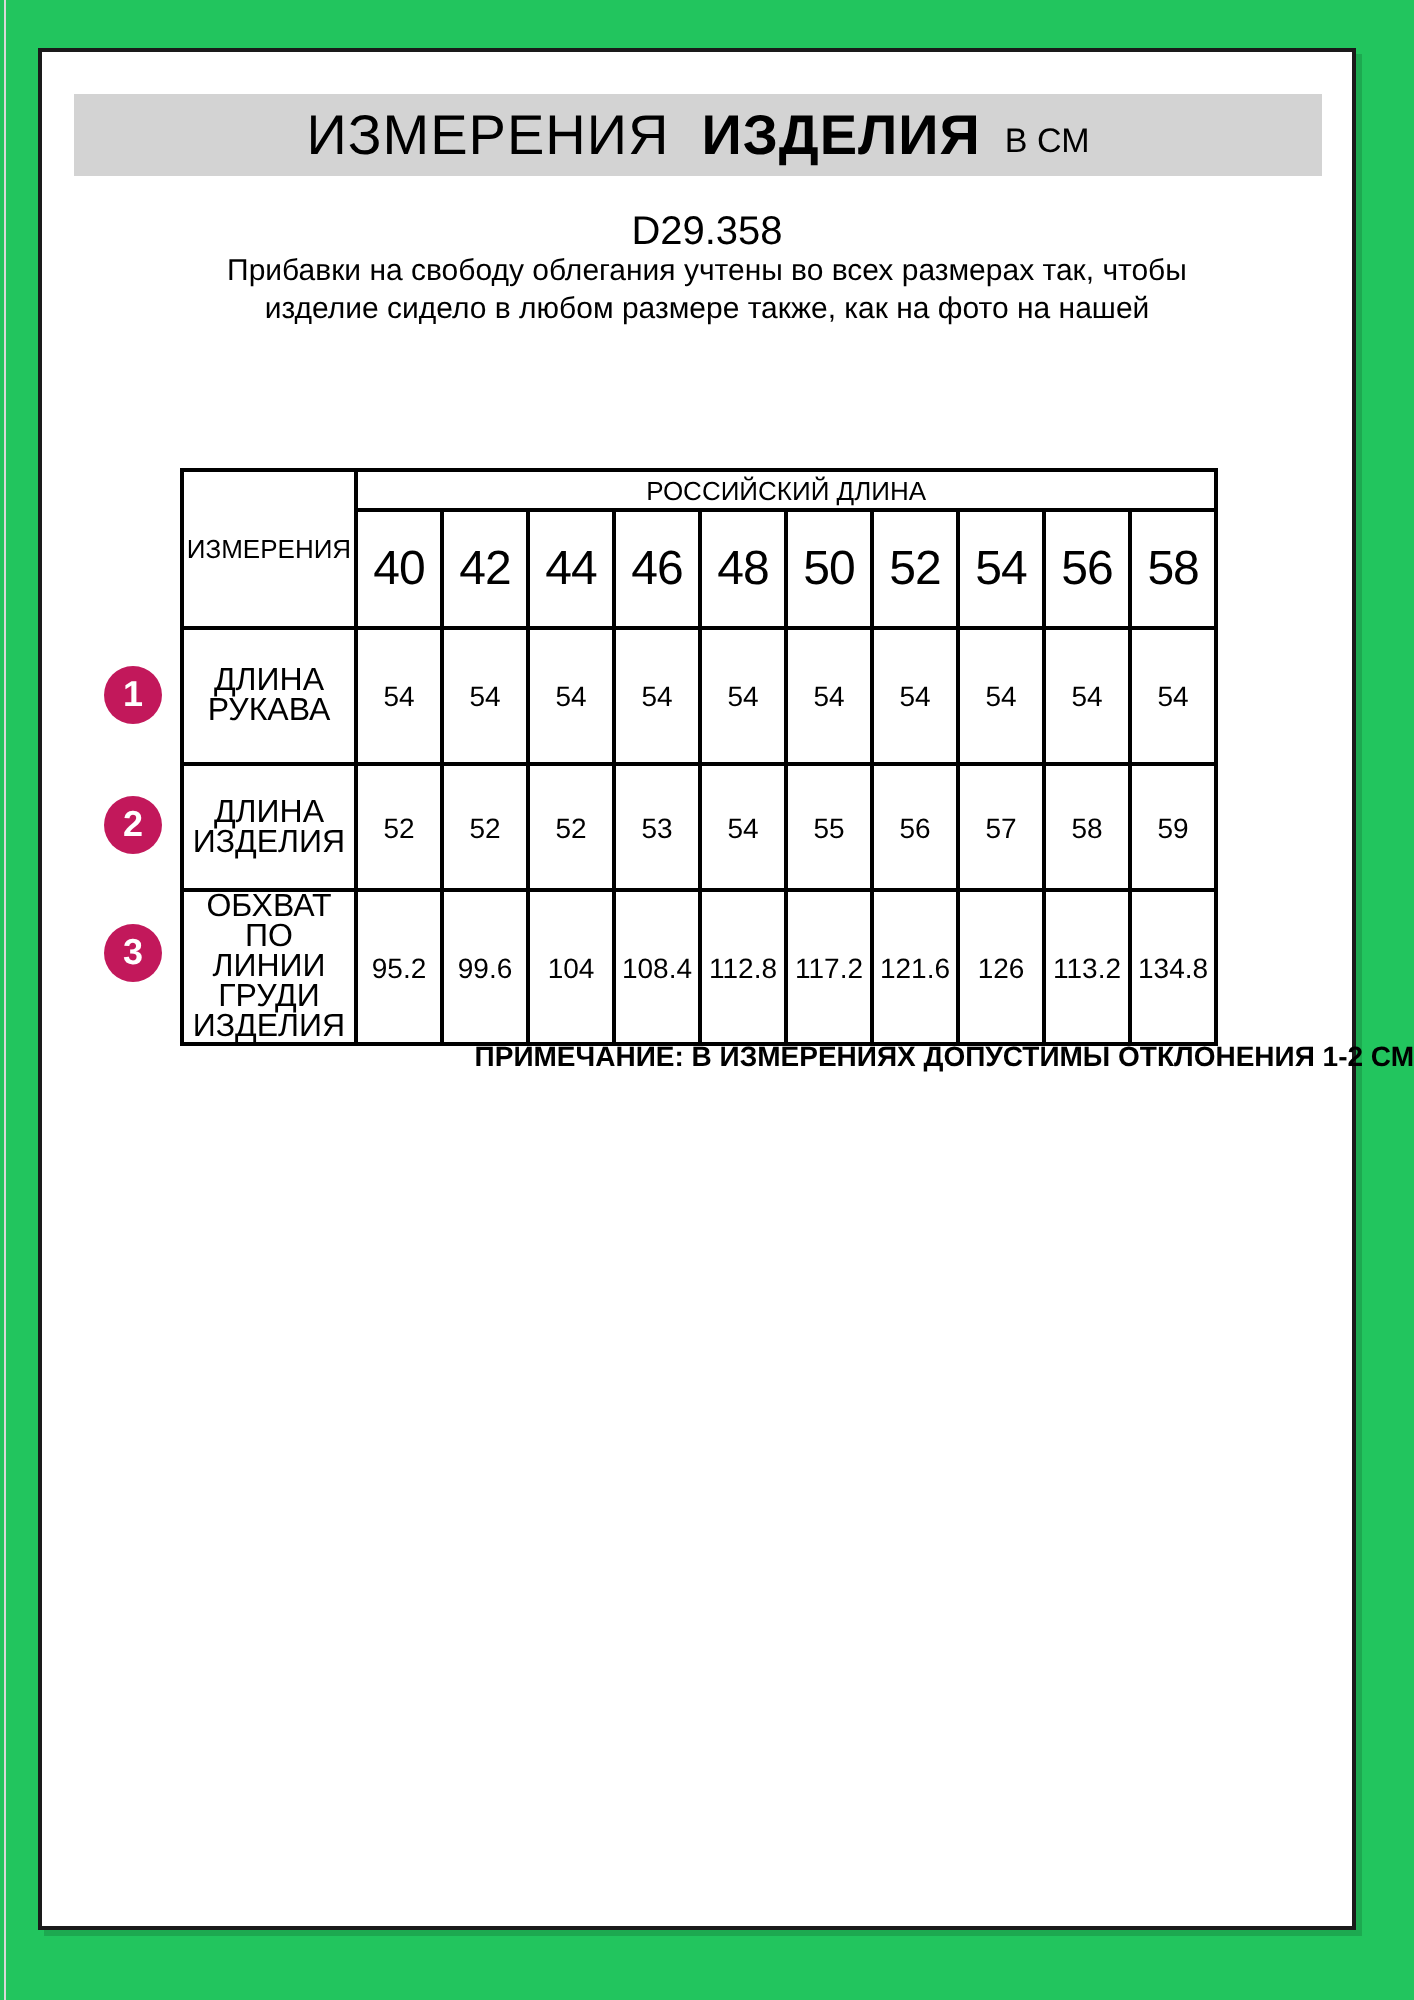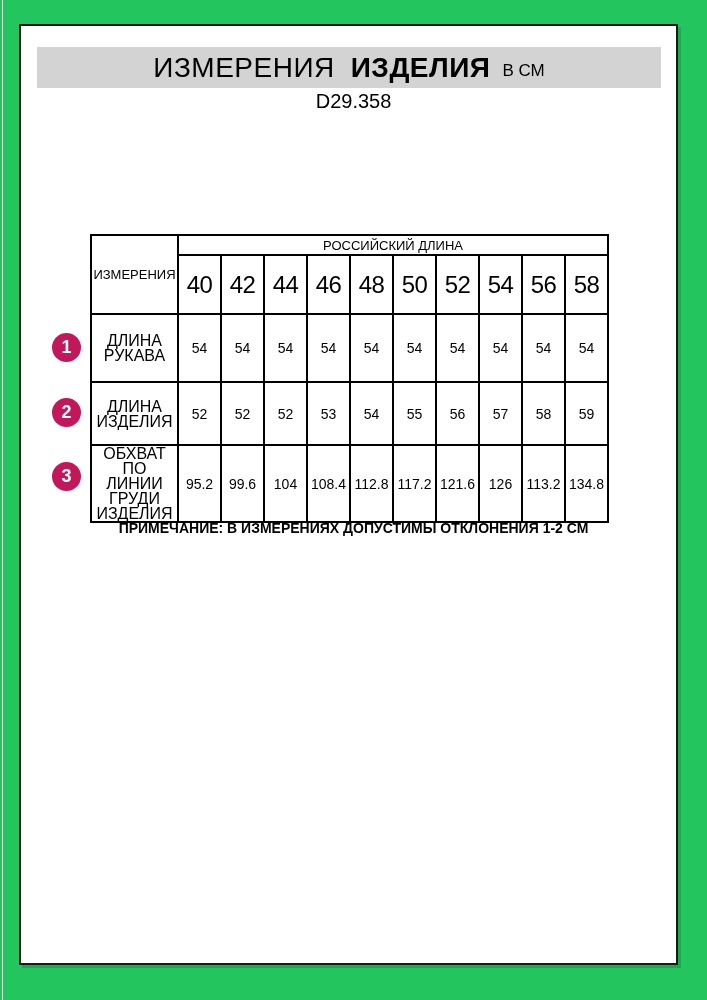--- a/index.html
+++ b/index.html
@@ -55,21 +55,21 @@
   }
   .title-unit {
     font-size: 17px;
     font-weight: 400;
     margin-left: 12px;
     transform: translateY(3px);
     white-space: nowrap;
   }
   .article {
     position: absolute;
-    left: 0; top: 90px;
+    left: 0; top: 105px;
     width: 707px;
     text-align: center;
     font-size: 20px;
     font-weight: 400;
   }
   .description {
     position: absolute;
     left: 0; top: 126px;
     width: 707px;
     text-align: center;
@@ -117,41 +117,43 @@
     font-size: 18px;
     font-weight: 700;
   }
   .badge-1 { top: 333px; }
   .badge-2 { top: 398px; }
   .badge-3 { top: 462px; }
   .note {
     position: absolute;
     left: 0; top: 520px;
     width: 707px;
-    text-align: center;
+    text-align: right;
     font-size: 14px;
     font-weight: 700;
   }
 </style>
 </head>
 <body>
 
 <div class="sheet">
   <div class="scan-edge"></div>
   <div class="frame"></div>
 
   <div class="title-bar" style="background: rgb(211, 211, 211);">
     <span class="title-word1">ИЗМЕРЕНИЯ</span>
     <span class="title-word2">ИЗДЕЛИЯ</span>
     <span class="title-unit">В СМ</span>
   </div>
 
   <div class="article">D29.358</div>
 
   <div class="description">
+    <div>Прибавки на свободу облегания учтены во всех размерах так, чтобы</div>
+    <div>изделие сидело в любом размере также, как на фото на нашей</div>
   </div>
 
   <table class="size-table">
     <colgroup>
       <col style="width:87px">
       <col style="width:43px">
         <col style="width:43px">
         <col style="width:43px">
         <col style="width:43px">
         <col style="width:43px">

